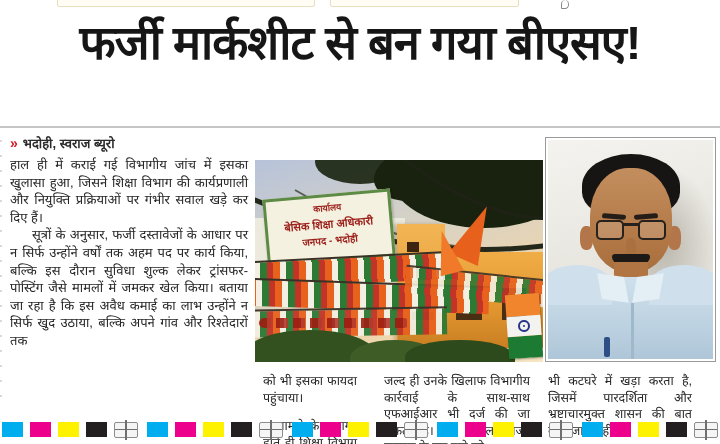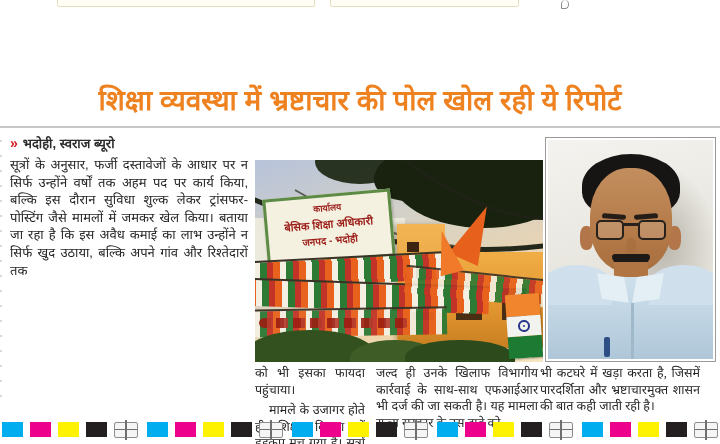--- a/index.html
+++ b/index.html
@@ -26,21 +26,21 @@
   
   .byline{position:absolute;left:10px;top:134px;font-size:13px;font-weight:bold;color:#2b2b2b;}
   .byline .marker{color:#d42027;font-weight:900;margin-right:5px;font-size:14px;}
 
   
   .col-main{position:absolute;left:10px;top:156px;width:238px;font-size:13px;line-height:17.6px;
             text-align:justify;color:#262626;}
   .col-main p{margin:0;}
   .col-main p + p{text-indent:22px;}
   .bcol{position:absolute;top:361px;font-size:12.5px;line-height:16.5px;text-align:justify;color:#262626;}
-  .bcol p{margin:4px;font-family:Liberation Serif, serif;}
+  .bcol p{margin:12px;}
   .bcol p + p{text-indent:14px;}
   .bcol.c1{left:251px;width:118px;}
   .bcol.c2{left:372px;width:170px;}
   .bcol.c3{left:536px;width:168px;}
 
   
   .photo-office{position:absolute;left:255px;top:160px;width:288px;height:202px;overflow:hidden;background:#cbd3e2;}
   .sky{position:absolute;inset:0;background:linear-gradient(160deg,#b7c3da 0%,#d6d2c6 38%,#efd5ac 72%,#f7e6c4 100%);}
   .white-bldg{position:absolute;left:0;top:58px;width:150px;height:70px;background:#ece9dd;}
   .foliage{position:absolute;background:#18220e;border-radius:50%;}
@@ -132,28 +132,29 @@
 </head>
 <body>
 
 <div class="page">
 
   <div class="top-box b1"></div>
   <div class="top-box b2"></div>
   <div class="top-mark"></div>
   <div class="left-ticks"></div>
 
-  <div class="subheadline">शिक्षा व्यवस्था में भ्रष्टाचार की पोल खोल रही ये रिपोर्ट</div>
+  <div class="headline">फर्जी मार्कशीट से बन गया बीएसए!</div>
   <div class="rule"></div>
 
   <div class="byline">
     <span class="marker">»</span><span>भदोही, स्वराज ब्यूरो</span>
   </div>
 
   <div class="col-main">
+    <p>हाल ही में कराई गई विभागीय जांच में इसका खुलासा हुआ, जिसने शिक्षा विभाग की कार्यप्रणाली और नियुक्ति प्रक्रियाओं पर गंभीर सवाल खड़े कर दिए हैं।</p>
     <p>सूत्रों के अनुसार, फर्जी दस्तावेजों के आधार पर न सिर्फ उन्होंने वर्षों तक अहम पद पर कार्य किया, बल्कि इस दौरान सुविधा शुल्क लेकर ट्रांसफर-पोस्टिंग जैसे मामलों में जमकर खेल किया। बताया जा रहा है कि इस अवैध कमाई का लाभ उन्होंने न सिर्फ खुद उठाया, बल्कि अपने गांव और रिश्तेदारों तक</p>
   </div>
 
   <div class="photo-office">
     <div class="sky"></div>
     <div class="white-bldg"></div>
     <div class="foliage f1"></div>
     <div class="foliage f2"></div>
     <div class="foliage f3"></div>
     <svg class="garland-svg" viewBox="0 0 288 202" width="288" height="202">

